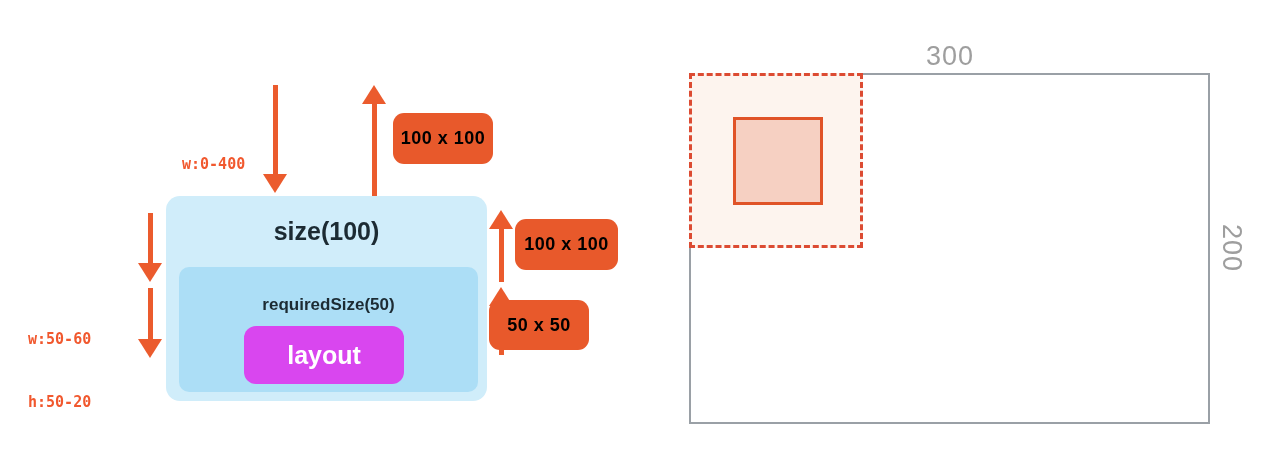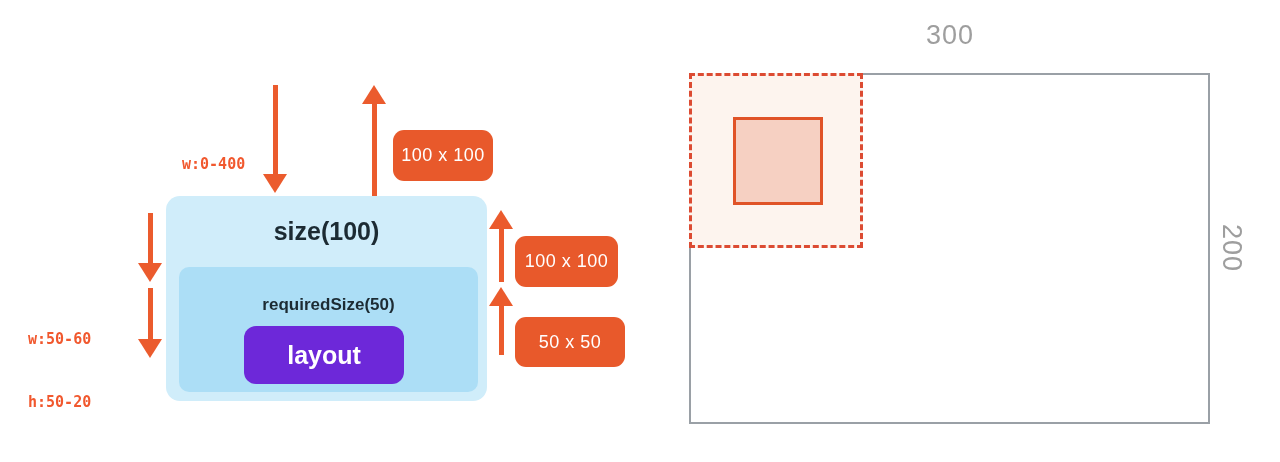--- a/index.html
+++ b/index.html
@@ -17,42 +17,42 @@
   }
 
   
   .arrow{display:flex;flex-direction:column;align-items:center;width:24px;}
   .arrow .shaft{width:5px;background:#EB5B2D;flex:1;}
   .head-down{width:0;height:0;border-left:12px solid transparent;border-right:12px solid transparent;border-top:19px solid #EB5B2D;}
   .head-up{width:0;height:0;border-left:12px solid transparent;border-right:12px solid transparent;border-bottom:19px solid #EB5B2D;}
 
   
   .badge{
-    background:#E8592B;border-radius:11px;color:#ffffff;
-    font-weight:400;font-size:18px;letter-spacing:0.5px;
-    display:flex;align-items:center;justify-content:center;margin-top:17px;
+    background:#E8592B;border-radius:11px;color:#000000;
+    font-weight:700;font-size:18px;letter-spacing:0.5px;
+    display:flex;align-items:center;justify-content:center;
   }
 
   
   .outer-box{
     left:166px;top:196px;width:321px;height:205px;
     background:#D0EDFA;border-radius:14px;
   }
   .outer-box .box-title{
     height:71px;display:flex;align-items:center;justify-content:center;
     font-weight:700;font-size:25px;color:#1C2B33;border-radius:21px;
   }
   .inner-box{
     left:13px;top:71px;width:299px;height:125px;
     background:#ACDEF6;border-radius:10px;
   }
   .inner-box .box-title{height:59px;}
   .layout-box{
     left:65px;top:59px;width:160px;height:58px;
-    background:#6d28d9;border-radius:12px;
+    background:#d946ef;border-radius:12px;
     display:flex;align-items:center;justify-content:center;
     color:#ffffff;font-weight:700;font-size:25px;
   }
 
   
   .result-rect{
     left:689px;top:73px;width:521px;height:351px;
     border:2px solid #9AA0A6;background:#ffffff;box-sizing:border-box;
   }
   .dashed-square{
@@ -124,27 +124,27 @@
     <div class="shaft"></div>
   </div>
 
   <div class="abs badge" style="left:515px;top:219px;width:103px;height:51px;">100 x 100</div>
 
   <div class="abs arrow" style="left:489px;top:287px;height:68px;">
     <div class="head-up"></div>
     <div class="shaft"></div>
   </div>
 
-  <div class="abs badge" style="left:515px;top:300px;width:110px;height:50px;">50 x 50</div>
+  <div class="abs badge" style="left:489px;top:300px;width:100px;height:50px;">50 x 50</div>
 
 </div>
 
 <div class="abs" style="left:640px;top:0;width:640px;height:462px;">
 
-  <div class="abs dim-label" style="left:280px;top:17px;width:60px;height:36px;">300</div>
+  <div class="abs dim-label" style="left:280px;top:38px;width:60px;height:36px;">300</div>
 
   <div class="abs result-rect" style="left:49px;"></div>
 
   <div class="abs dashed-square" style="left:49px;"></div>
 
   <div class="abs inner-square" style="left:93px;"></div>
 
   <div class="abs dim-label rot" style="left:565px;top:230px;width:54px;height:36px;">200</div>
 
 </div>

